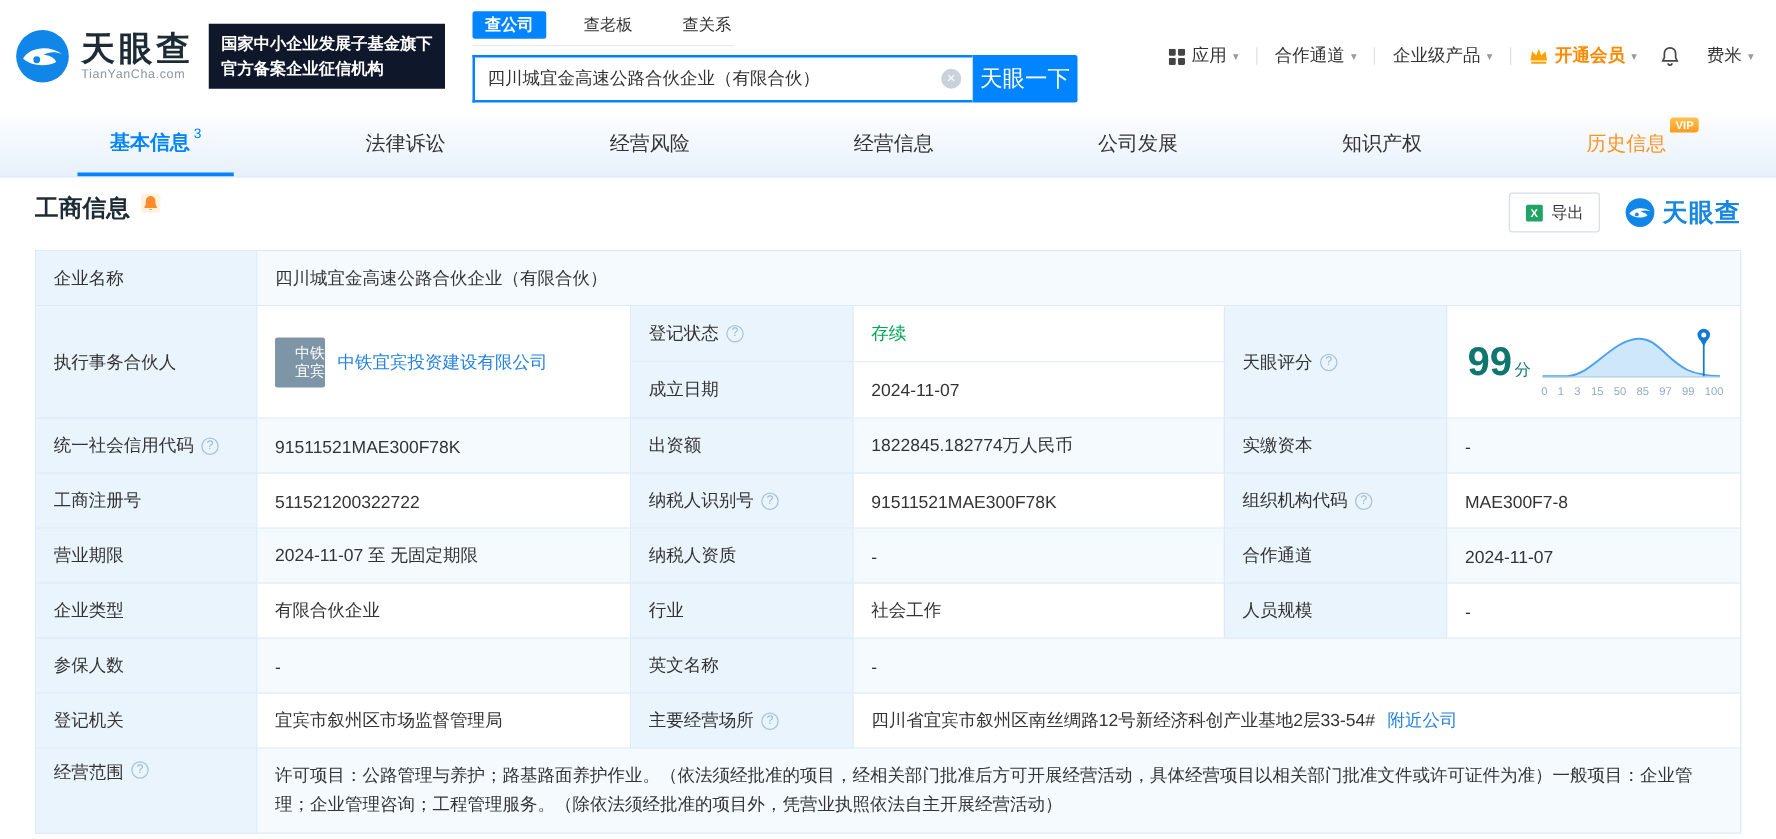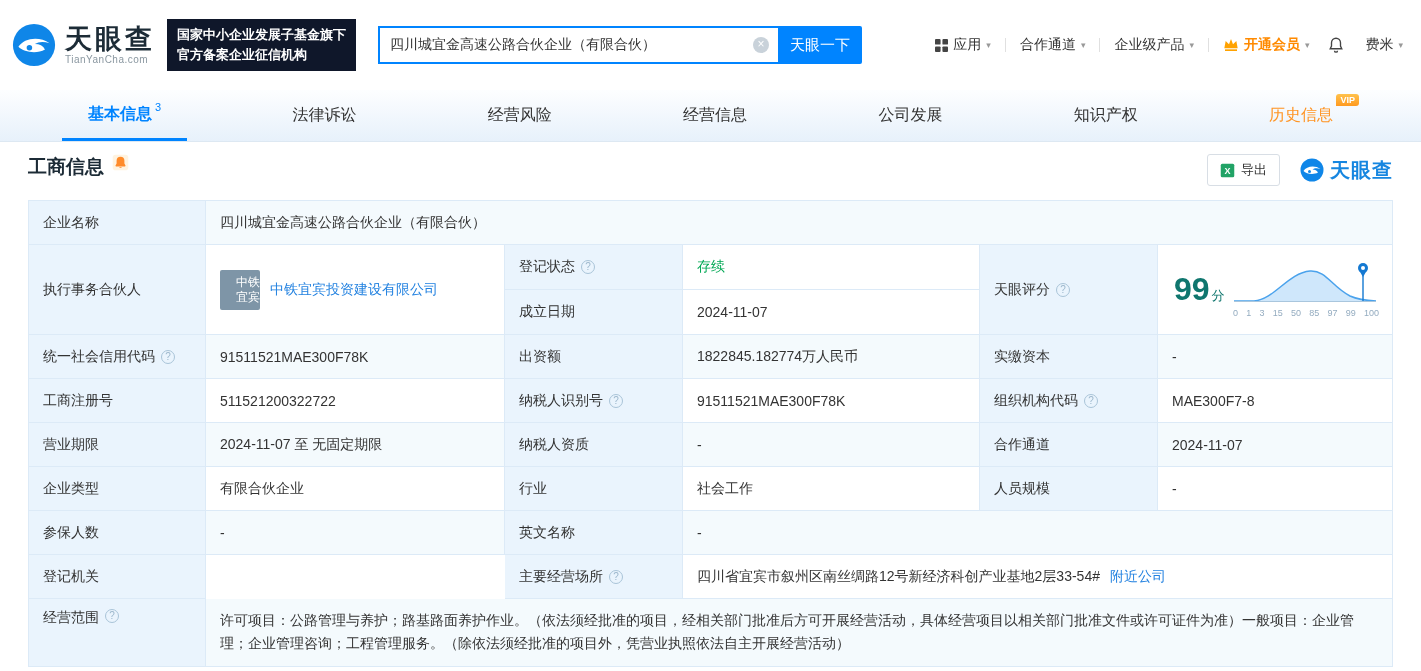--- a/index.html
+++ b/index.html
@@ -21,21 +21,21 @@
   .stab { font-size:13px; color:#333; cursor:pointer; padding:2px 10px; white-space:nowrap; }
   .stab.active { background:#0084ff; color:#fff; font-weight:bold; border-radius:2px; }
   .search-row { display:flex; }
   .search-input-wrap { position:relative; width:400px; height:38px; border:2px solid #0084ff;
     border-right:none; background:#fff; display:flex; align-items:center; }
   .search-input { flex:1; border:none; outline:none; font-size:14px; color:#333;
     padding:0 32px 0 10px; font-family:inherit; background:transparent; }
   .clear-icon { position:absolute; right:9px; width:16px; height:16px; border-radius:50%;
     background:#c9d2da; color:#fff; font-size:12px; line-height:15px; text-align:center; cursor:pointer; }
   .search-btn { width:84px; height:38px; background:#0084ff; color:#fff; border:none;
-    font-size:15px; cursor:pointer; font-family:inherit; border-radius:0 2px 2px 0; }
+    font-size:18px; cursor:pointer; font-family:inherit; border-radius:0 2px 2px 0; }
   .top-nav { margin-left:auto; display:flex; align-items:center; font-size:14px; color:#333; white-space:nowrap; }
   .nav-item { display:flex; align-items:center; gap:5px; cursor:pointer; }
   .caret { font-size:9px; color:#999; }
   .nav-divider { width:1px; height:14px; background:#e0e0e0; margin:0 14px; }
   .vip-link { color:#ff8a00; font-weight:bold; }
   .bell-wrap { margin:0 20px 0 18px; cursor:pointer; display:flex; align-items:center; }
 
   
   .tabbar { display:flex; height:52px; background:linear-gradient(#fdfeff,#e7f1fb);
     border-bottom:1px solid #dde8f2; align-items:stretch; padding:0 62px; justify-content:space-between; }
@@ -98,20 +98,25 @@
       <div class="logo-sub">TianYanCha.com</div>
     </div>
   </div>
 
   <div class="red-badge">
     <div>国家中小企业发展子基金旗下</div>
     <div>官方备案企业征信机构</div>
   </div>
 
   <div class="search-block">
+    <div class="search-tabs">
+      <span class="stab active">查公司</span>
+      <span class="stab">查老板</span>
+      <span class="stab">查关系</span>
+    </div>
     <div class="search-row">
       <div class="search-input-wrap">
         <input class="search-input" value="四川城宜金高速公路合伙企业（有限合伙）" style="">
         <span class="clear-icon">×</span>
       </div>
       <button class="search-btn">天眼一下</button>
     </div>
   </div>
 
   <nav class="top-nav">
@@ -367,20 +372,23 @@
   <div class="cell label" style="grid-area:8/3/9/4">
     <span>英文名称</span>
   </div>
   <div class="cell tint" style="grid-area:8/4/9/7">
     <span>-</span>
   </div>
 
   <div class="cell label" style="grid-area:9/1/10/2">
     <span>登记机关</span>
   </div>
+  <div class="cell" style="grid-area:9/2/10/3">
+    <span>宜宾市叙州区市场监督管理局</span>
+  </div>
   <div class="cell label" style="grid-area:9/3/10/4">
     <span>主要经营场所</span>
     <span class="qmark">?</span>
   </div>
   <div class="cell" style="grid-area:9/4/10/7">
     <span>四川省宜宾市叙州区南丝绸路12号新经济科创产业基地2层33-54#</span>
     <a class="link nearby">附近公司</a>
   </div>
 
   <div class="cell label" style="grid-area:10/1/11/2;align-items:flex-start;padding-top:10px">

